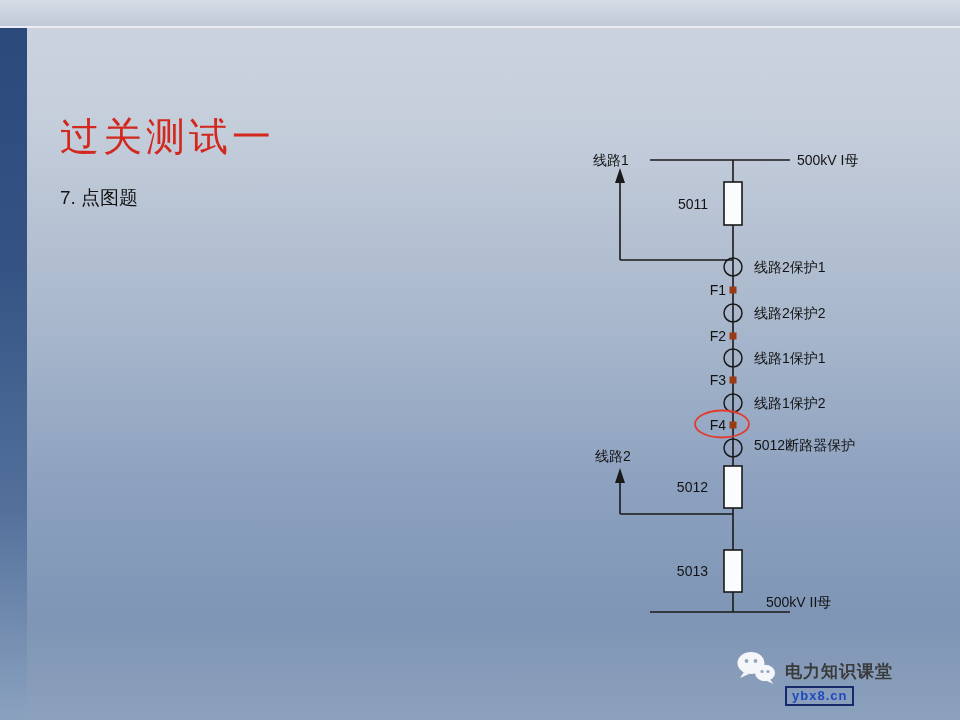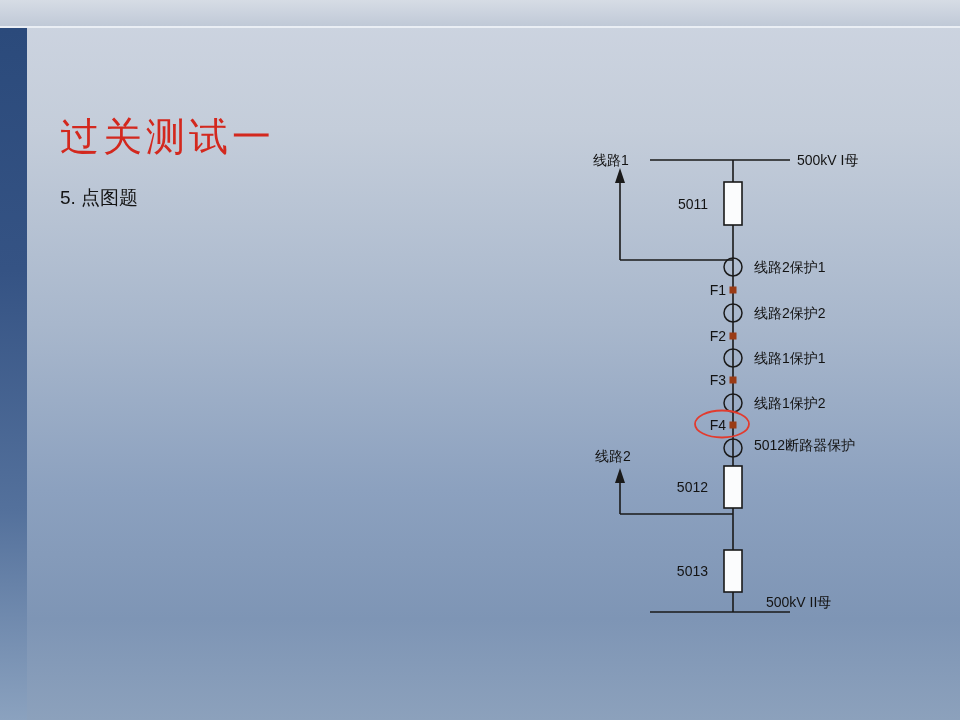--- a/index.html
+++ b/index.html
@@ -38,21 +38,21 @@
   }
 </style>
 </head>
 <body>
 
 <div class="slide">
   <div class="top-strip"></div>
   <div class="left-bar"></div>
 
   <div class="title">过关测试一</div>
-  <div class="q-label">5. 点图题</div>
+  <div class="q-label">7. 点图题</div>
 
   <svg style="position:absolute;left:550px;top:140px" width="410" height="505" viewBox="550 140 410 505">
 
     <line x1="650" y1="160" x2="790" y2="160" stroke="#1a1a1a" stroke-width="1.6"></line>
     <text x="797" y="165">500kV I母</text>
 
     <line x1="733" y1="160" x2="733" y2="612" stroke="#1a1a1a" stroke-width="1.6"></line>
 
     <line x1="620" y1="260" x2="733" y2="260" stroke="#1a1a1a" stroke-width="1.6"></line>
     <line x1="620" y1="260" x2="620" y2="181" stroke="#1a1a1a" stroke-width="1.6"></line>
@@ -99,13 +99,29 @@
     <rect x="724" y="466" width="18" height="42" fill="#fbfcfd" stroke="#1a1a1a" stroke-width="1.6"></rect>
     <text x="708" y="492" text-anchor="end">5012</text>
 
     <rect x="724" y="550" width="18" height="42" fill="#fbfcfd" stroke="#1a1a1a" stroke-width="1.6"></rect>
     <text x="708" y="576" text-anchor="end">5013</text>
 
     <line x1="650" y1="612" x2="790" y2="612" stroke="#1a1a1a" stroke-width="1.6"></line>
     <text x="766" y="607">500kV II母</text>
   </svg>
 
+  <div class="footer">
+    <svg width="44" height="38" viewBox="0 0 44 38">
+      <ellipse cx="16" cy="13" rx="13.5" ry="11" fill="#f4f6f9"></ellipse>
+      <polygon points="9,22 5,28 14,24" fill="#f4f6f9"></polygon>
+      <ellipse cx="30" cy="23" rx="10" ry="8.2" fill="#f4f6f9"></ellipse>
+      <polygon points="35,29.5 38.5,34 31,30.5" fill="#f4f6f9"></polygon>
+      <circle cx="11.5" cy="11" r="1.9" fill="#94a6bc"></circle>
+      <circle cx="20.5" cy="11" r="1.9" fill="#94a6bc"></circle>
+      <circle cx="27" cy="21.5" r="1.6" fill="#94a6bc"></circle>
+      <circle cx="33" cy="21.5" r="1.6" fill="#94a6bc"></circle>
+    </svg>
+    <div class="brand-col">
+      <div class="brand">电力知识课堂</div>
+      <div class="badge">ybx8.cn</div>
+    </div>
+  </div>
 </div>
 
 </body></html>

